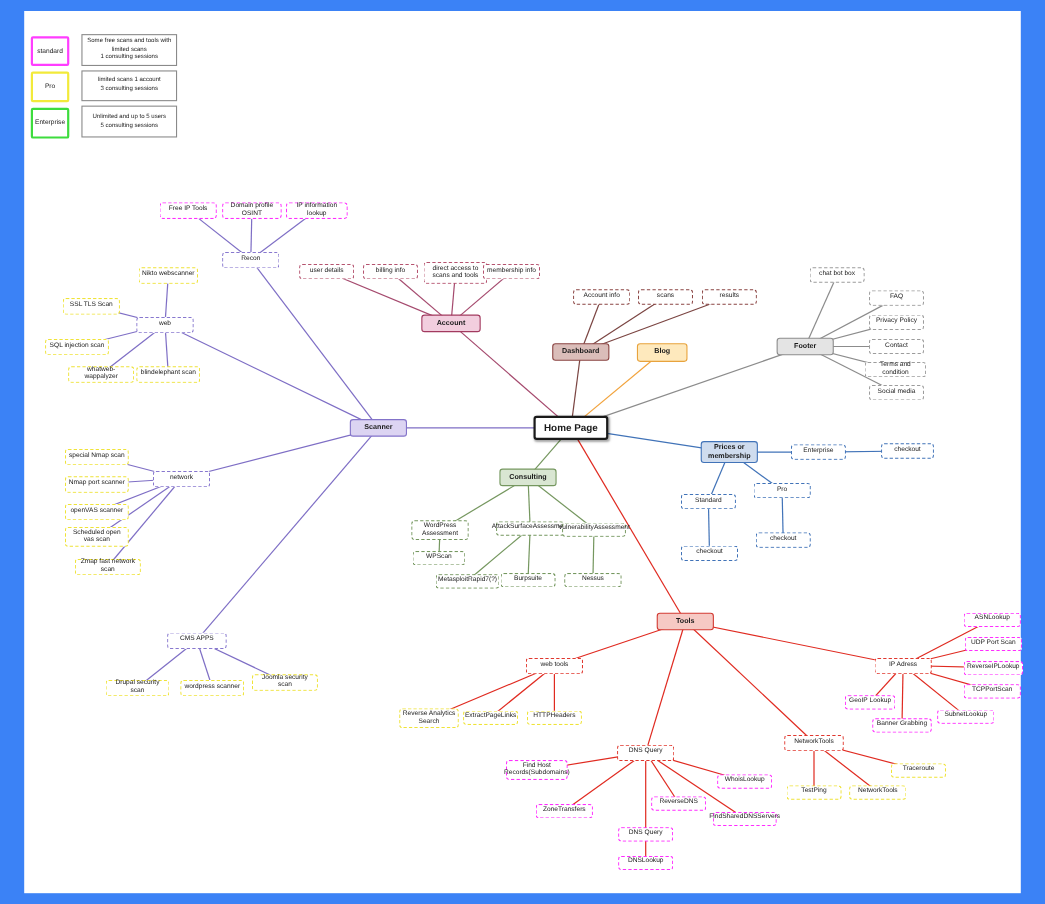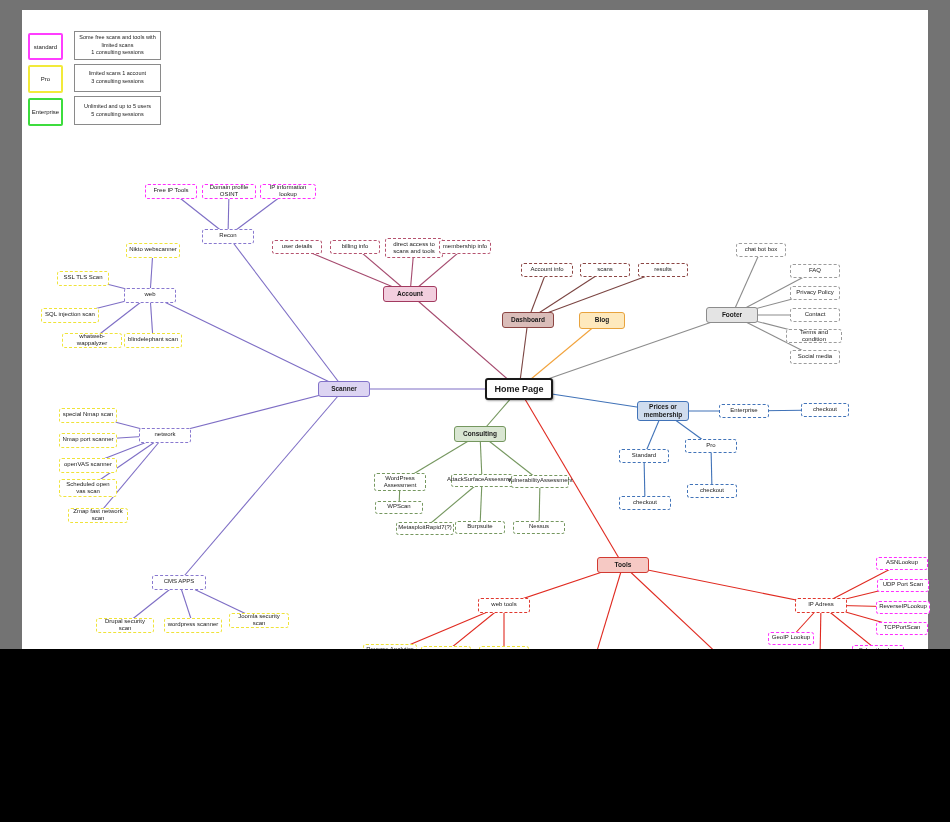--- a/index.html
+++ b/index.html
@@ -1,16 +1,16 @@
 <!DOCTYPE html>
 <html><head>
 <meta charset="utf-8">
 <style>
   html,body{margin:0;padding:0;background:#000;}
-  #stage{position:relative;width:950px;height:649px;background:#737373;overflow:hidden;
+  #stage{position:relative;width:950px;height:822px;background:#3b82f6;overflow:hidden;
          font-family:"Liberation Sans","DejaVu Sans",sans-serif;}
   #canvas{position:absolute;left:22px;top:10px;width:906px;height:802px;background:#ffffff;}
   #edge-layer{position:absolute;left:0;top:0;width:950px;height:822px;pointer-events:none;}
   #node-layer{position:absolute;left:0;top:0;width:950px;height:822px;}
   .node{position:absolute;box-sizing:border-box;display:flex;align-items:center;justify-content:center;
         text-align:center;font-size:6px;line-height:1.2;background:#fff;border:1px solid #000;
         border-radius:3px;color:#1a1a1a;padding:0 2px;cursor:default;}
   .node.bold{font-weight:700;font-size:6.5px;}
   .node.root{font-size:9px;font-weight:700;box-shadow:1px 1px 2px rgba(0,0,0,.35);}
   .legend-swatch{position:absolute;box-sizing:border-box;display:flex;align-items:center;justify-content:center;

